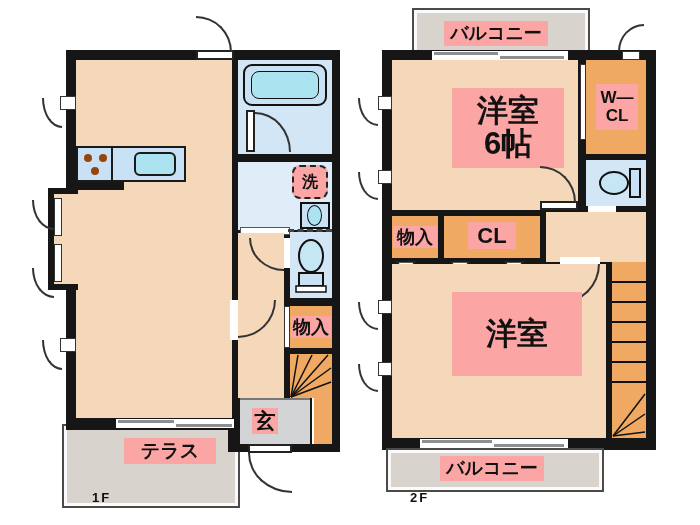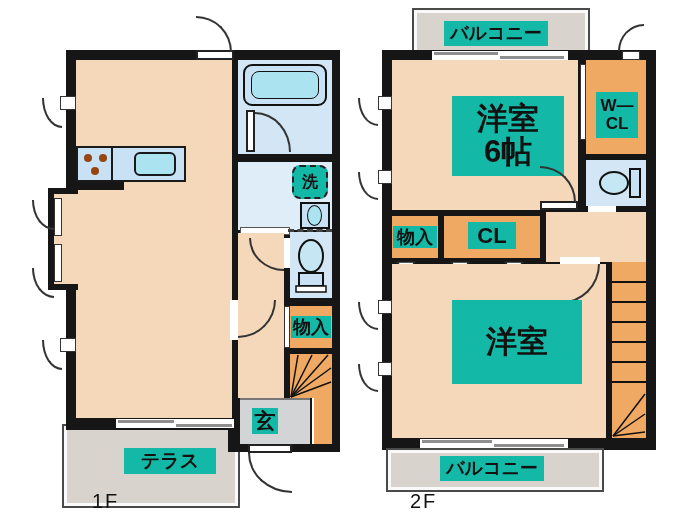--- a/index.html
+++ b/index.html
@@ -1,48 +1,48 @@
 <!DOCTYPE html>
 <html><head>
 <meta charset="utf-8">
 <style>
   html,body{margin:0;padding:0;background:#fff;}
   #plan{position:relative;width:700px;height:525px;background:#fff;overflow:hidden;
         font-family:"Liberation Sans","DejaVu Sans",sans-serif;color:#111;}
   .abs{position:absolute;box-sizing:border-box;}
   .room{position:absolute;box-sizing:border-box;}
   .wallblk{position:absolute;background:#161616;}
-  .lab{position:absolute;background:#14b8a6;display:flex;align-items:center;justify-content:center;
+  .lab{position:absolute;background:#fca5a5;display:flex;align-items:center;justify-content:center;
        font-weight:bold;box-sizing:border-box;line-height:1.05;text-align:center;}
-  .lab2{flex-direction:column;margin-top:8px;}
+  .lab2{flex-direction:column;}
   .gap{position:absolute;background:#fff;}
   .leaf{position:absolute;background:#fff;border:2px solid #222;box-sizing:border-box;}
   .pane{position:absolute;background:#fff;border:1.5px solid #333;box-sizing:border-box;}
   .arc{position:absolute;box-sizing:border-box;}
   .arc-tr{border-top:2px solid #333;border-right:2px solid #333;border-top-right-radius:100% 100%;}
   .arc-tl{border-top:2px solid #333;border-left:2px solid #333;border-top-left-radius:100% 100%;}
   .arc-br{border-bottom:2px solid #333;border-right:2px solid #333;border-bottom-right-radius:100% 100%;}
   .arc-bl{border-bottom:2px solid #333;border-left:2px solid #333;border-bottom-left-radius:100% 100%;}
   .peach{background:#F5D8BA;}
   .wblue{background:#D2E6F5;}
   .wblue2{background:#DFEDF9;}
   .orange{background:#F0A963;}
   .gray{background:#D8D3CC;border:2px solid #4a4a4a;box-shadow:inset 0 0 0 3px #fafafa;}
   .grayroom{background:#D3D4D6;}
   .slide{position:absolute;background:#fff;}
   .slide i{position:absolute;background:#8f8f8f;height:3px;}
-  .floorlabel{position:absolute;font-size:20px;font-weight:normal;letter-spacing:2px;}
+  .floorlabel{position:absolute;font-size:13px;font-weight:bold;letter-spacing:2px;}
 </style>
 </head>
 <body>
 
 <div id="plan">
 
   <div class="room gray" style="left:62px;top:424px;width:178px;height:84px;"></div>
-  <div class="lab" style="left:124px;top:438px;width:92px;height:26px;font-size:19px;margin-top:10px;">
+  <div class="lab" style="left:124px;top:438px;width:92px;height:26px;font-size:19px;">
     <span>テラス</span>
   </div>
 
   <div class="wallblk" style="left:66px;top:50px;width:176px;height:380px;"></div>
   <div class="wallblk" style="left:228px;top:50px;width:112px;height:402px;"></div>
 
   <div class="room peach" style="left:76px;top:60px;width:156px;height:358px;"></div>
 
   <div class="wallblk" style="left:48px;top:188px;width:30px;height:102px;"></div>
   <div class="room peach" style="left:54px;top:194px;width:28px;height:90px;"></div>

